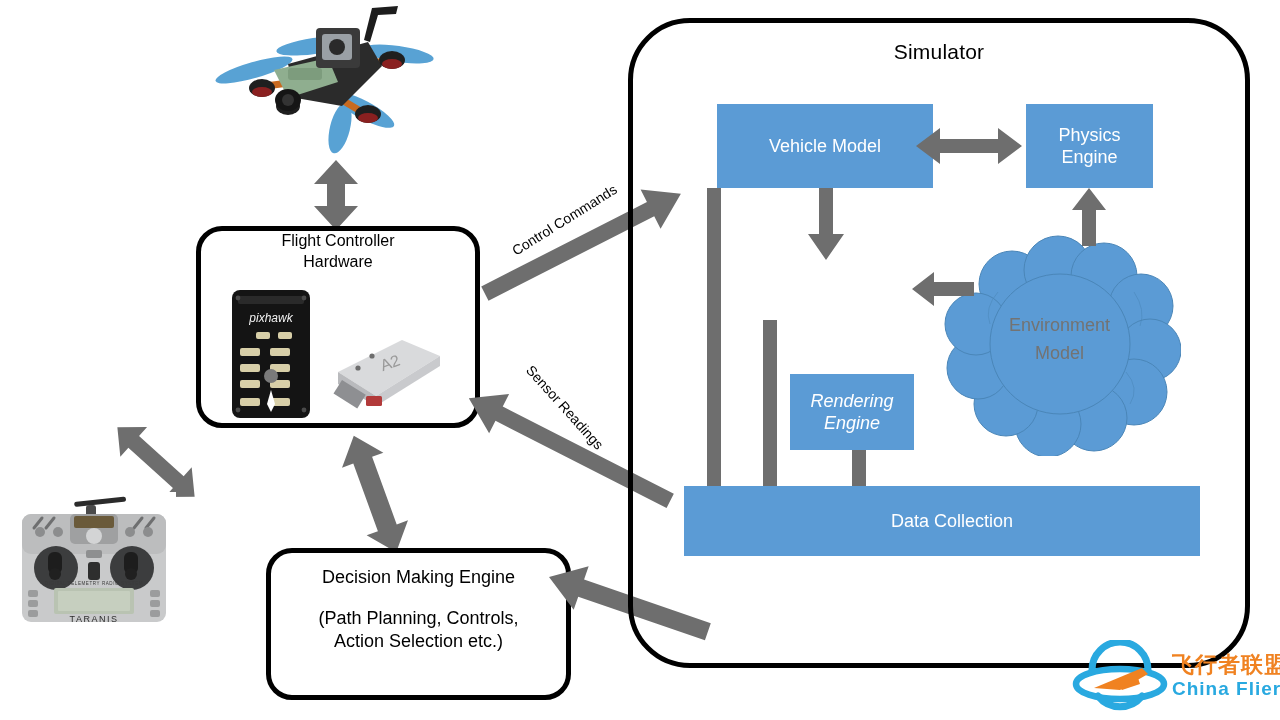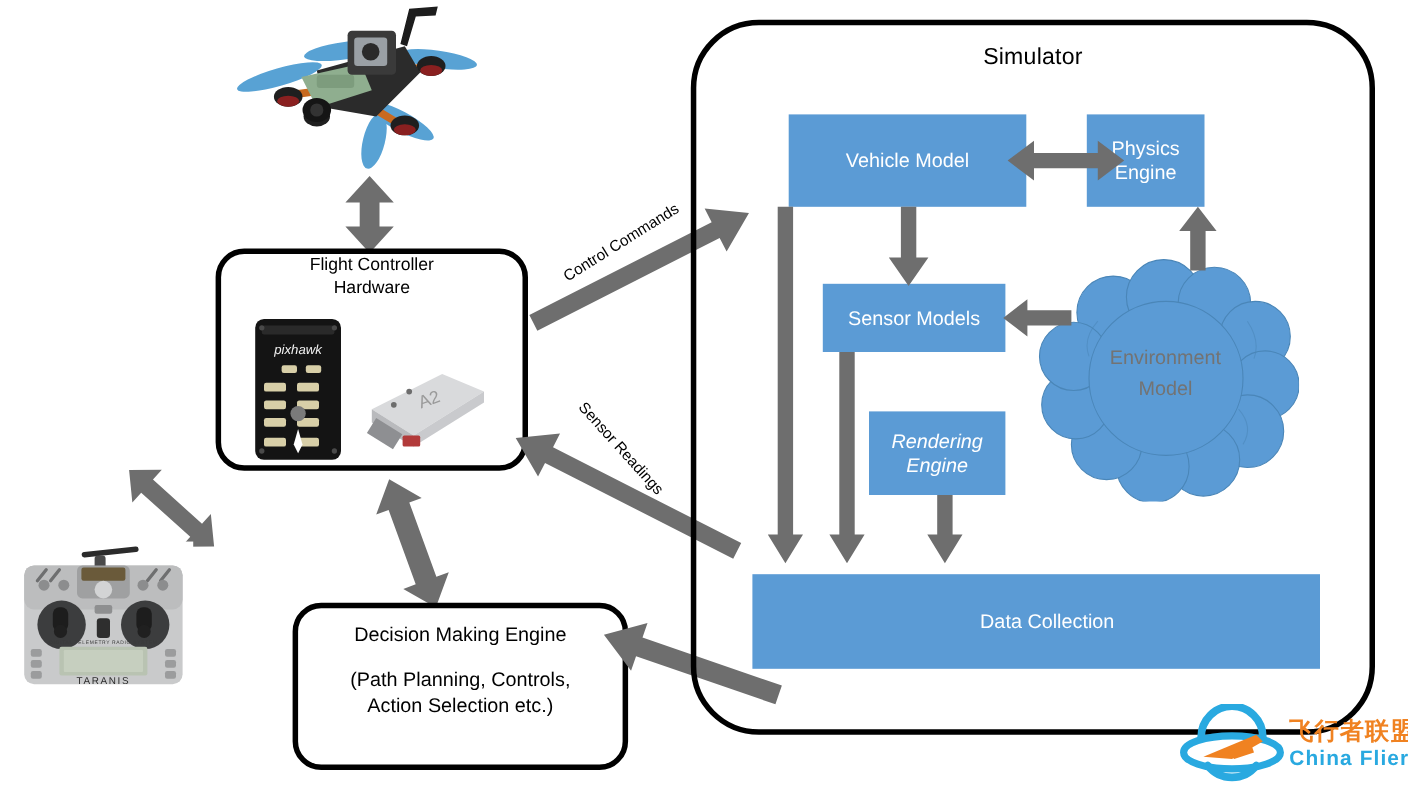--- a/index.html
+++ b/index.html
@@ -20,24 +20,24 @@
   }
 
   
   .blk{
     background:#5B9BD5;color:#ffffff;
     display:flex;align-items:center;justify-content:center;
     text-align:center;line-height:1.25;font-size:18px;
     box-sizing:border-box;
   }
   .blk.vehicle   {left:717px;top:104px;width:216px;height:84px;}
-  .blk.physics   {left:988px;top:104px;width:107px;height:84px;}
+  .blk.physics   {left:1026px;top:104px;width:127px;height:84px;}
   .blk.sensor    {left:748px;top:258px;width:166px;height:62px;}
   .blk.render    {left:790px;top:374px;width:124px;height:76px;font-style:italic;}
-  .blk.datacoll  {left:684px;top:522px;width:516px;height:86px;padding-left:20px;}
+  .blk.datacoll  {left:684px;top:486px;width:516px;height:70px;padding-left:20px;}
 
   
   .cloud{left:938px;top:232px;width:243px;height:224px;}
   .cloud svg{display:block;width:100%;height:100%;}
   .cloud-label{
     left:938px;top:312px;width:243px;text-align:center;color:#737373;
     font-size:18px;line-height:1.55;
   }
 
   
@@ -301,23 +301,20 @@
       <span>Engine</span>
     </span>
   </div>
 
   <div class="arrow" style="left:916px;top:126px;">
     <svg width="106" height="40" viewBox="0 0 106 40">
       <polygon points="0,20 24,2 24,13 82,13 82,2 106,20 82,38 82,27 24,27 24,38" fill="#6E6E6E"></polygon>
     </svg>
   </div>
 
-  <div class="abs blk sensor">
-    <span>Sensor Models</span>
-  </div>
 
   <div class="arrow" style="left:808px;top:188px;">
     <svg width="36" height="72" viewBox="0 0 36 72">
       <polygon points="11,0 25,0 25,46 36,46 18,72 0,46 11,46" fill="#6E6E6E"></polygon>
     </svg>
   </div>
 
   <div class="abs blk render">
     <span>
       <span>Rendering</span><br>

